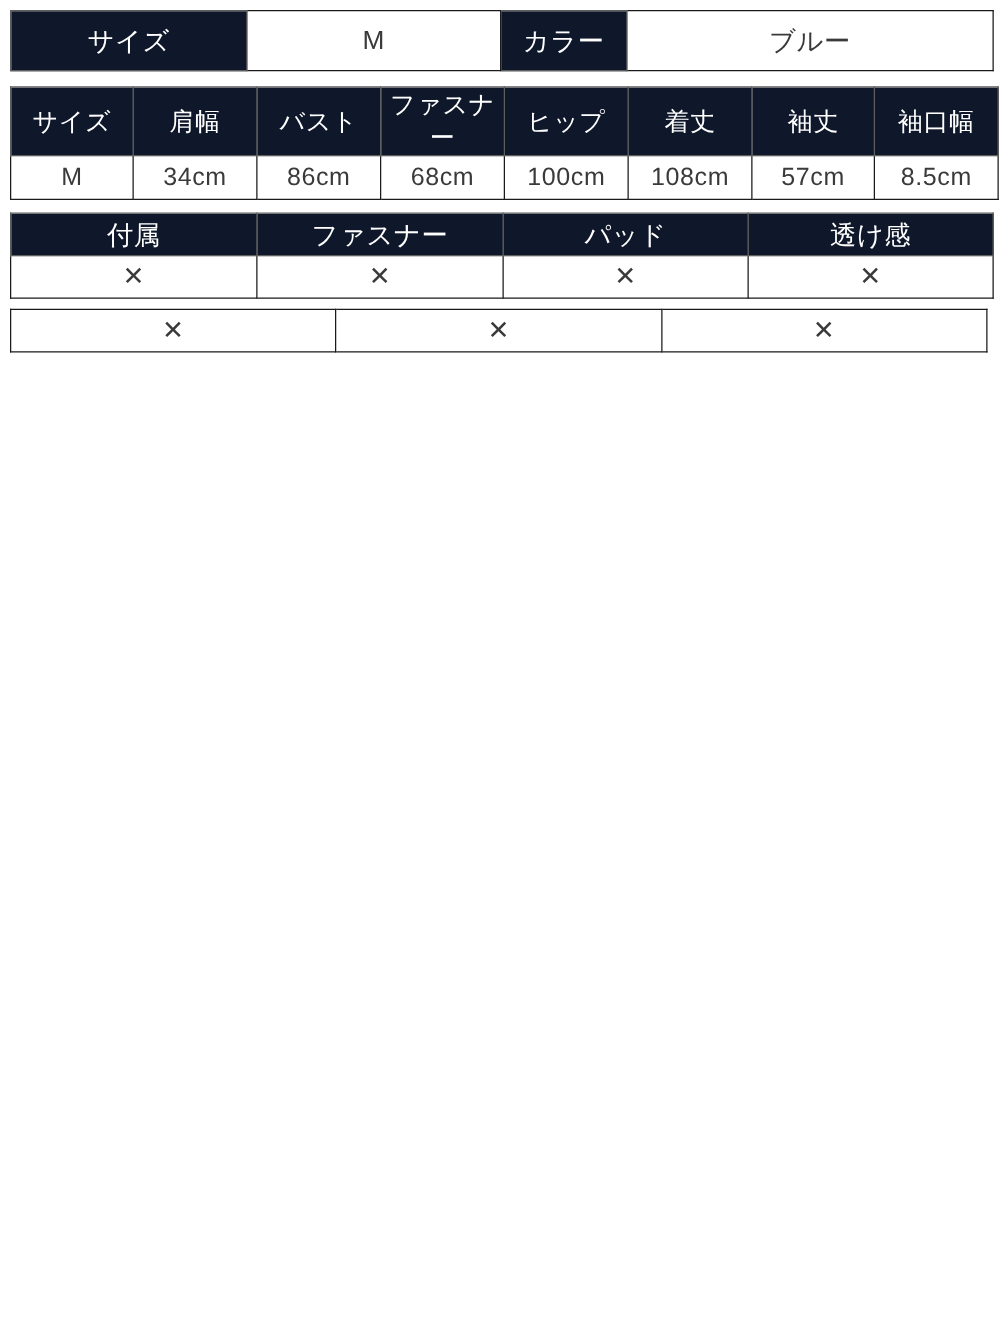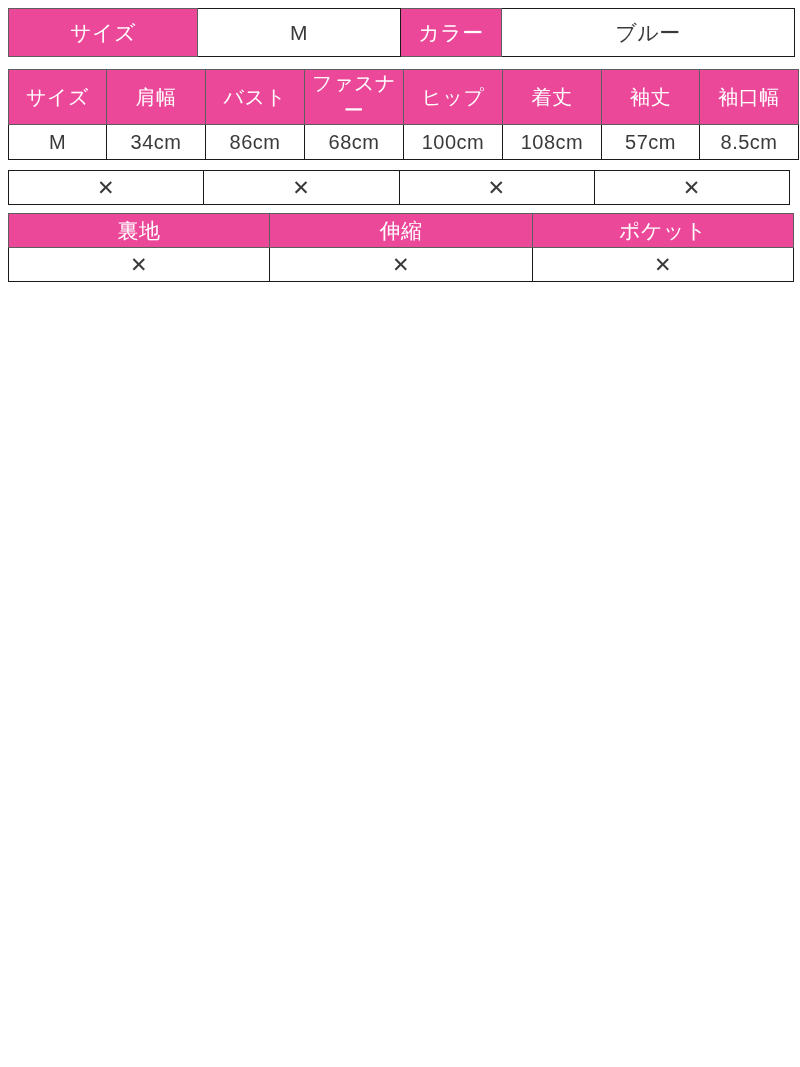--- a/index.html
+++ b/index.html
@@ -34,21 +34,21 @@
   table.spec td {
     border: 1px solid #1a1a1a;
     text-align: center;
     vertical-align: middle;
     padding: 0;
     font-weight: normal;
     letter-spacing: 0.5px;
   }
 
   td.hd {
-    background: #ec4899;
+    background: #0f172a;
     color: #ffffff;
     font-size: 21px;
     margin-top: 16px;
   }
 
   td.val {
     background: #ffffff;
     color: #3a3a3a;
     font-size: 21px;
   }
@@ -116,36 +116,37 @@
         <td class="val">108cm</td>
         <td class="val">57cm</td>
         <td class="val">8.5cm</td>
       </tr>
     </tbody>
   </table>
 
   <table class="spec" id="table-features-a">
     <tbody>
       <tr>
+        <td class="hd" style="width:196px">付属</td>
+        <td class="hd" style="width:196px">ファスナー</td>
+        <td class="hd" style="width:195px">パッド</td>
+        <td class="hd" style="width:195px">透け感</td>
+      </tr>
+      <tr>
         <td class="val mark">✕</td>
         <td class="val mark">✕</td>
         <td class="val mark">✕</td>
         <td class="val mark">✕</td>
       </tr>
     </tbody>
   </table>
 
   <table class="spec" id="table-features-b">
     <tbody>
       <tr>
-        <td class="hd" style="width:260px">裏地</td>
-        <td class="hd" style="width:262px">伸縮</td>
-        <td class="hd" style="width:260px">ポケット</td>
-      </tr>
-      <tr>
         <td class="val mark">✕</td>
         <td class="val mark">✕</td>
         <td class="val mark">✕</td>
       </tr>
     </tbody>
   </table>
 
 </div>
 
 </body></html>

